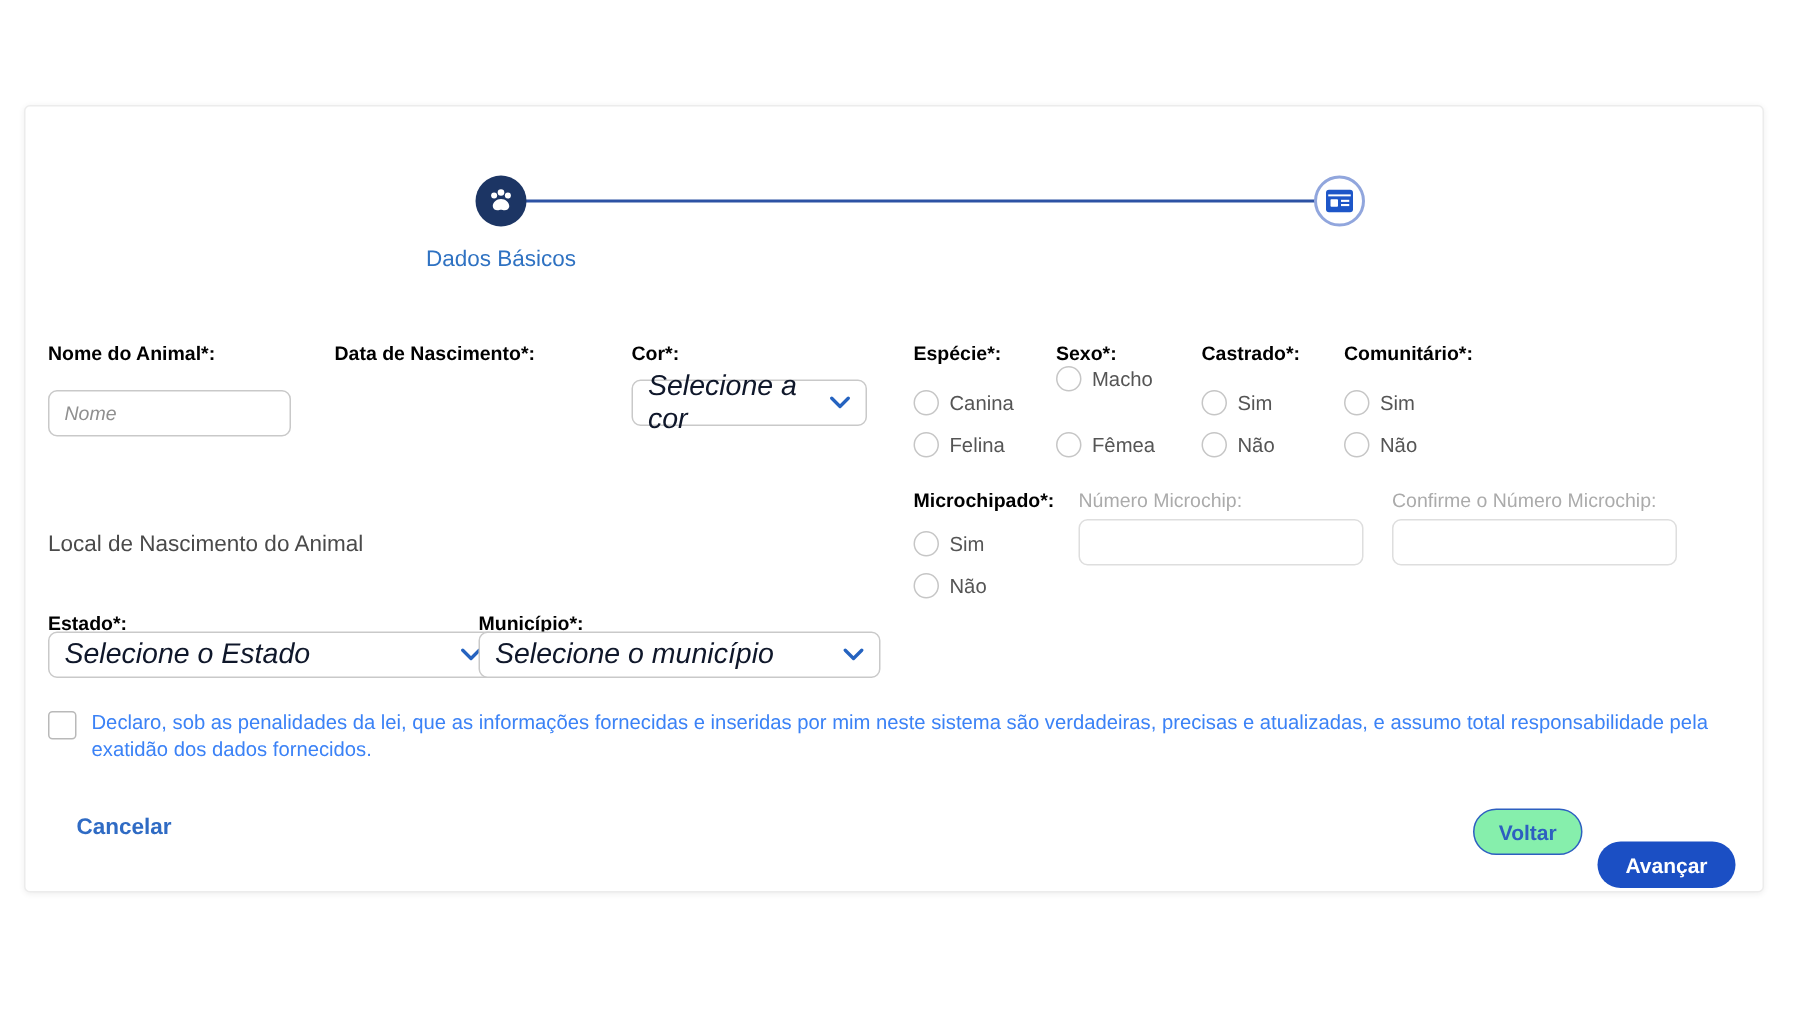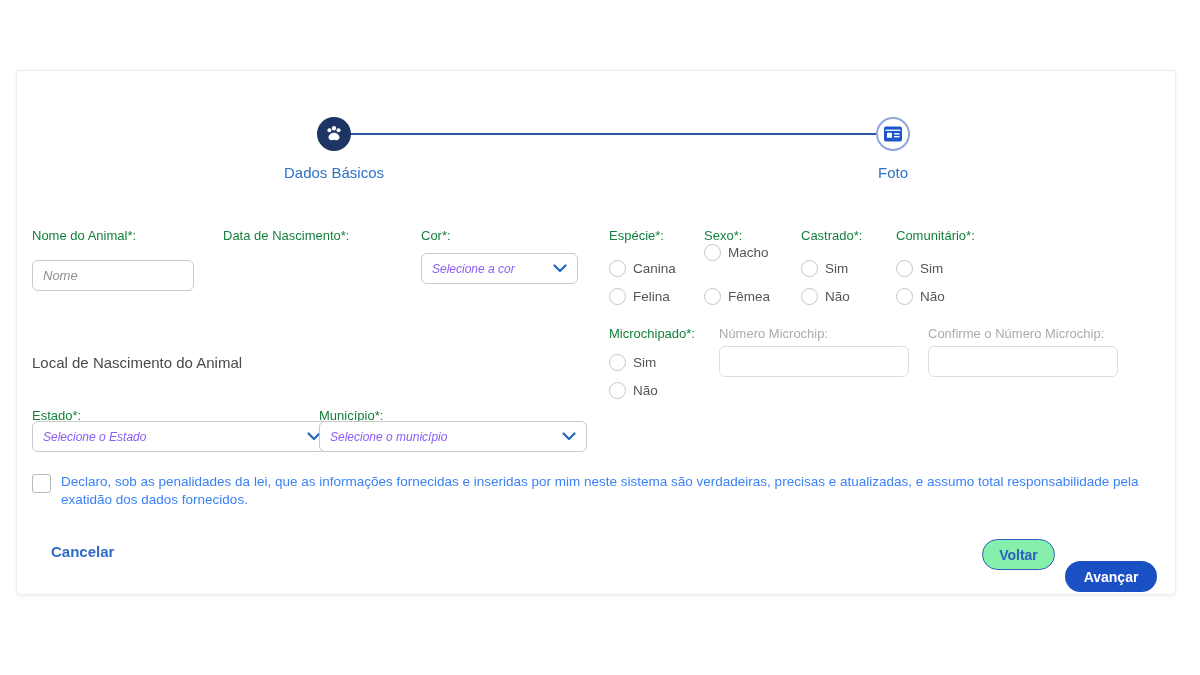--- a/index.html
+++ b/index.html
@@ -36,39 +36,39 @@
   }
   .step-label {
     top: 93px; width: 200px; text-align: center;
     color: #2f72c2; font-size: 15px; font-weight: 500;
   }
   .step-label.first { left: 217px; }
   .step-label.second { left: 776px; }
 
   
   .f-label {
-    font-size: 13px; font-weight: 400; color: #15803d;
+    font-size: 13px; font-weight: 700; color: #000000;
     white-space: nowrap;
   }
   .f-label.muted { color: #ababab; font-weight: 500; }
   .t-input {
     height: 31px; border: 1px solid #c9c9c9; border-radius: 6px;
     font-family: "Liberation Sans", sans-serif;
     font-size: 13px; color: #555; padding: 0 10px;
     background: #fff; outline: none; width: 100%;
   }
   .t-input::placeholder { font-style: italic; color: #8f8f8f; }
   .t-input.disabled { border-color: #dedede; }
   .sel-box {
     height: 31px; border: 1px solid #c9c9c9; border-radius: 6px;
     background: #fff; display: flex; align-items: center;
     justify-content: space-between; padding: 0 10px;
     cursor: pointer;
   }
-  .sel-box .sel-text { font-style: italic; color: #8b5cf6; font-size: 12px; }
+  .sel-box .sel-text { font-style: italic; color: #0f172a; font-size: 19px; }
   .radio-row { display: flex; align-items: center; gap: 7px; }
   .radio-circle {
     width: 17px; height: 17px; border-radius: 50%;
     border: 1.5px solid #c6c6c6; background: #fff; flex: 0 0 auto;
     cursor: pointer;
   }
   .radio-text { font-size: 13.5px; color: #555; }
   .section-title { font-size: 15px; font-weight: 400; color: #4a4a4a; }
 
   .checkbox {
@@ -121,21 +121,20 @@
         <rect x="3" y="4.5" width="18" height="15" rx="2" fill="#1d56c8"></rect>
         <rect x="4.5" y="7.6" width="15" height="1.3" fill="#fff"></rect>
         <rect x="6" y="10.8" width="5" height="5" rx="0.6" fill="#fff"></rect>
         <rect x="13" y="11.2" width="5.5" height="1.4" fill="#fff"></rect>
         <rect x="13" y="14" width="5.5" height="1.4" fill="#fff"></rect>
       </svg>
     </span>
   </div>
 
   <div class="abs step-label first">Dados Básicos</div>
-  <div class="abs step-label second">Foto</div>
 
   <div class="abs f-label" style="left:15px; top:157px">Nome do Animal*:</div>
   <div class="abs f-label" style="left:206px; top:157px">Data de Nascimento*:</div>
   <div class="abs f-label" style="left:404px; top:157px">Cor*:</div>
   <div class="abs f-label" style="left:592px; top:157px">Espécie*:</div>
   <div class="abs f-label" style="left:687px; top:157px">Sexo*:</div>
   <div class="abs f-label" style="left:784px; top:157px">Castrado*:</div>
   <div class="abs f-label" style="left:879px; top:157px">Comunitário*:</div>
 
   <div class="abs" style="left:15px; top:189px; width:162px">

